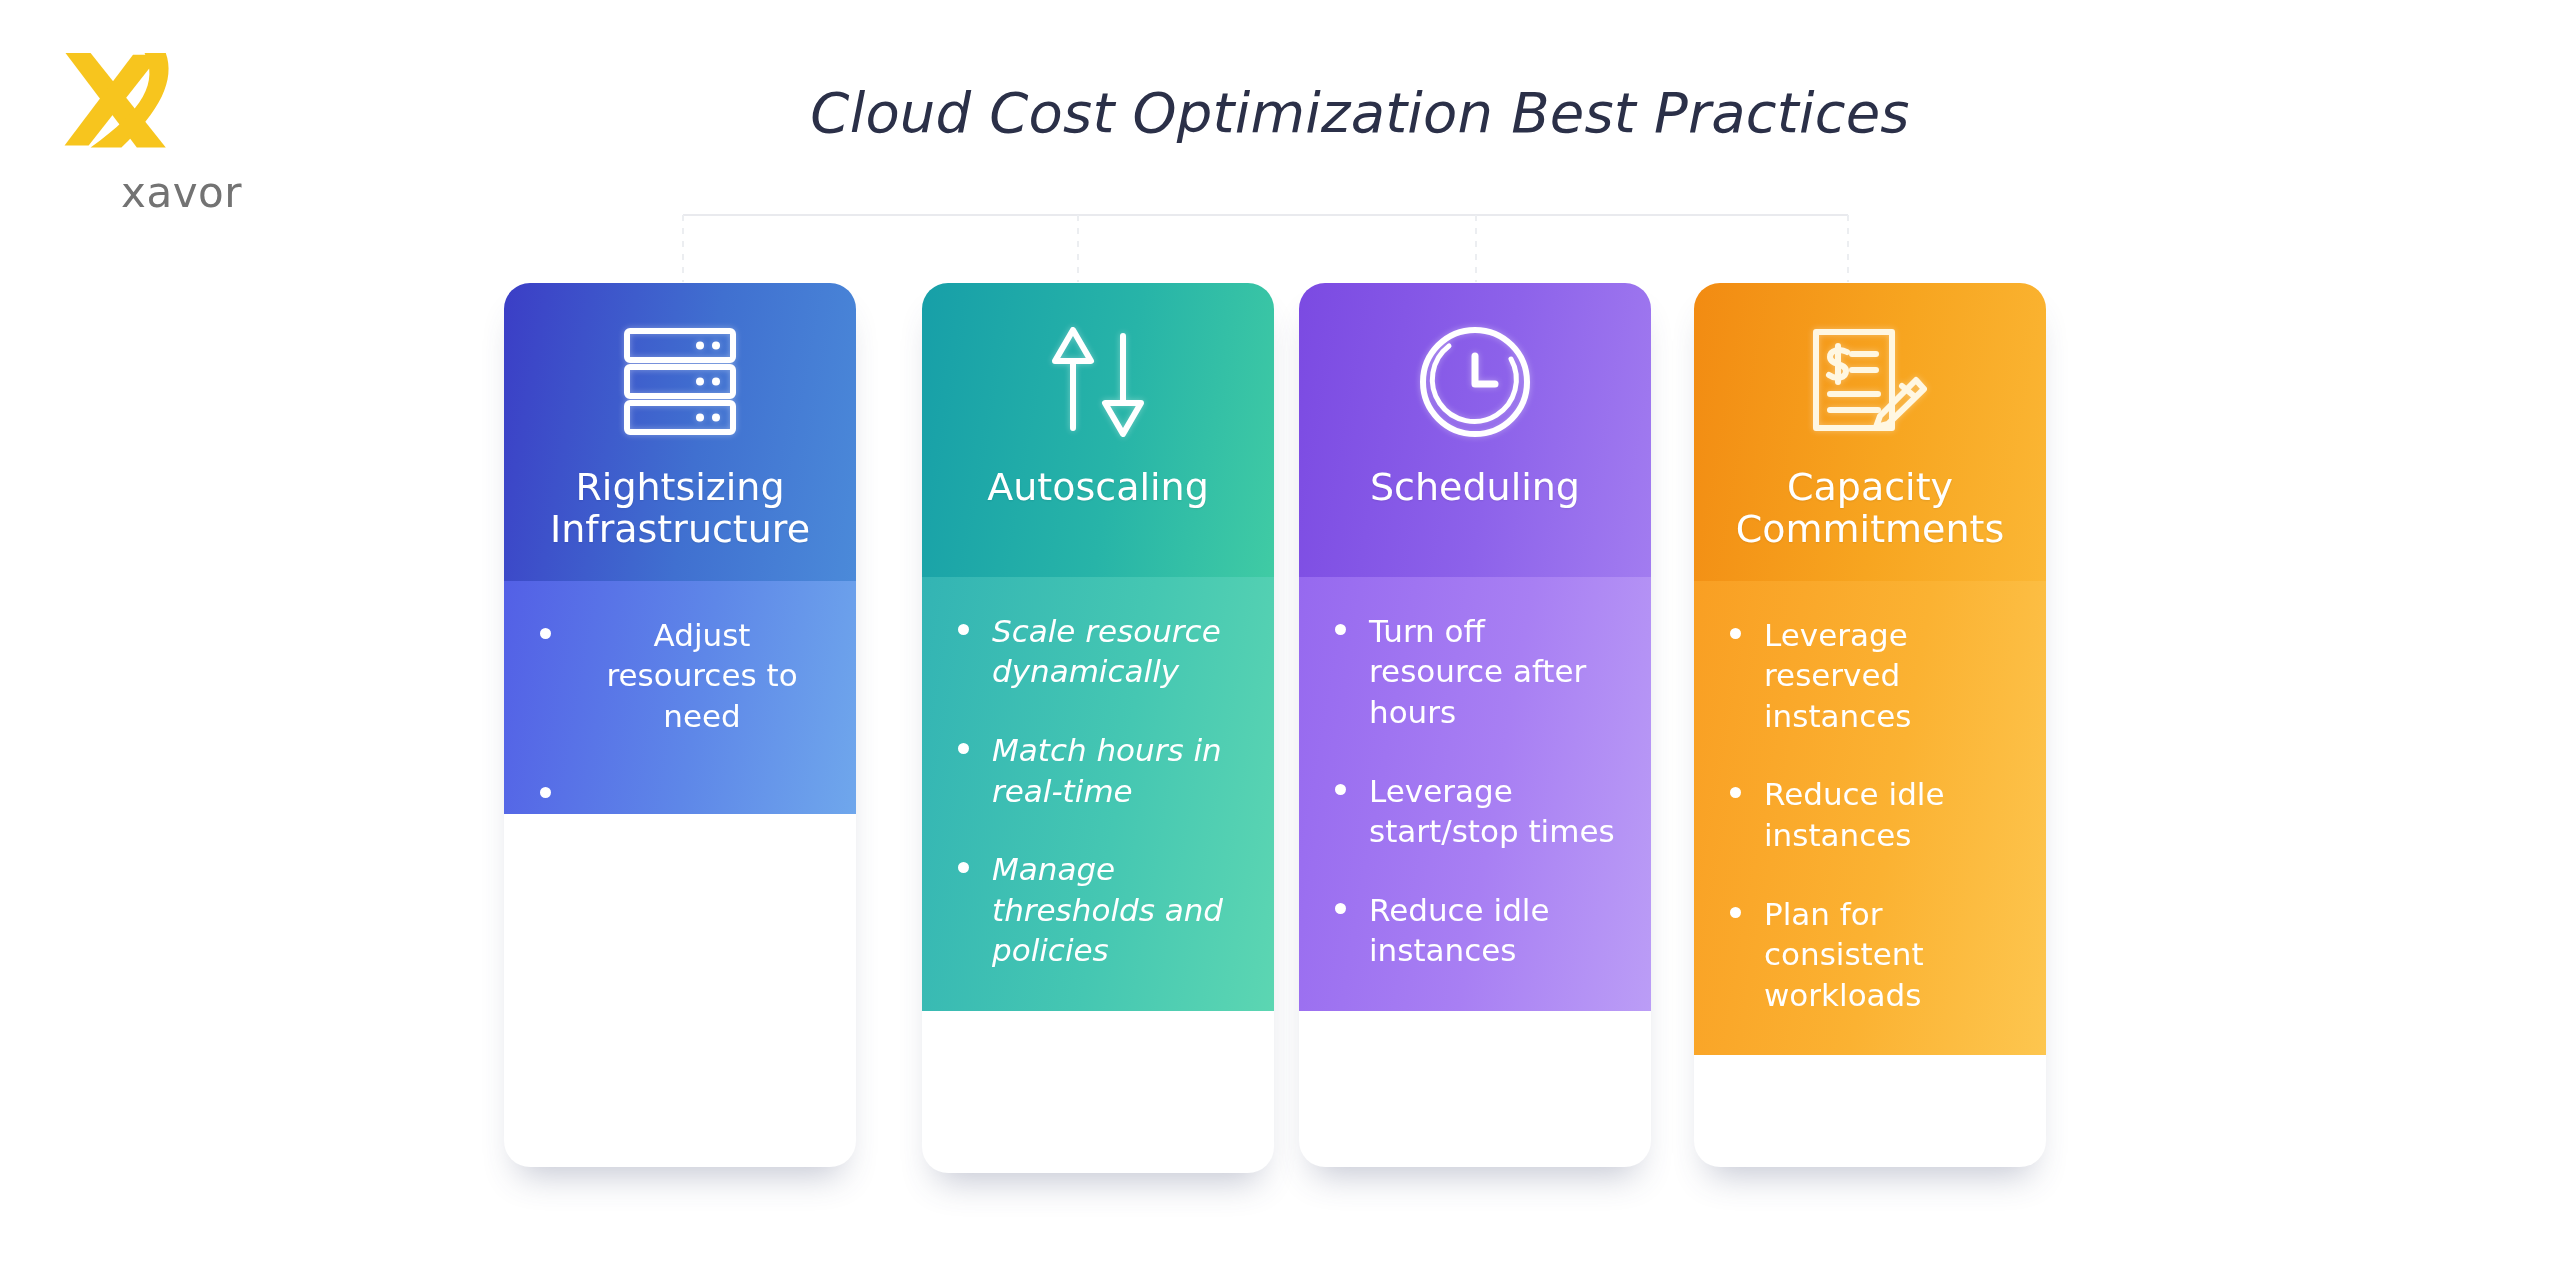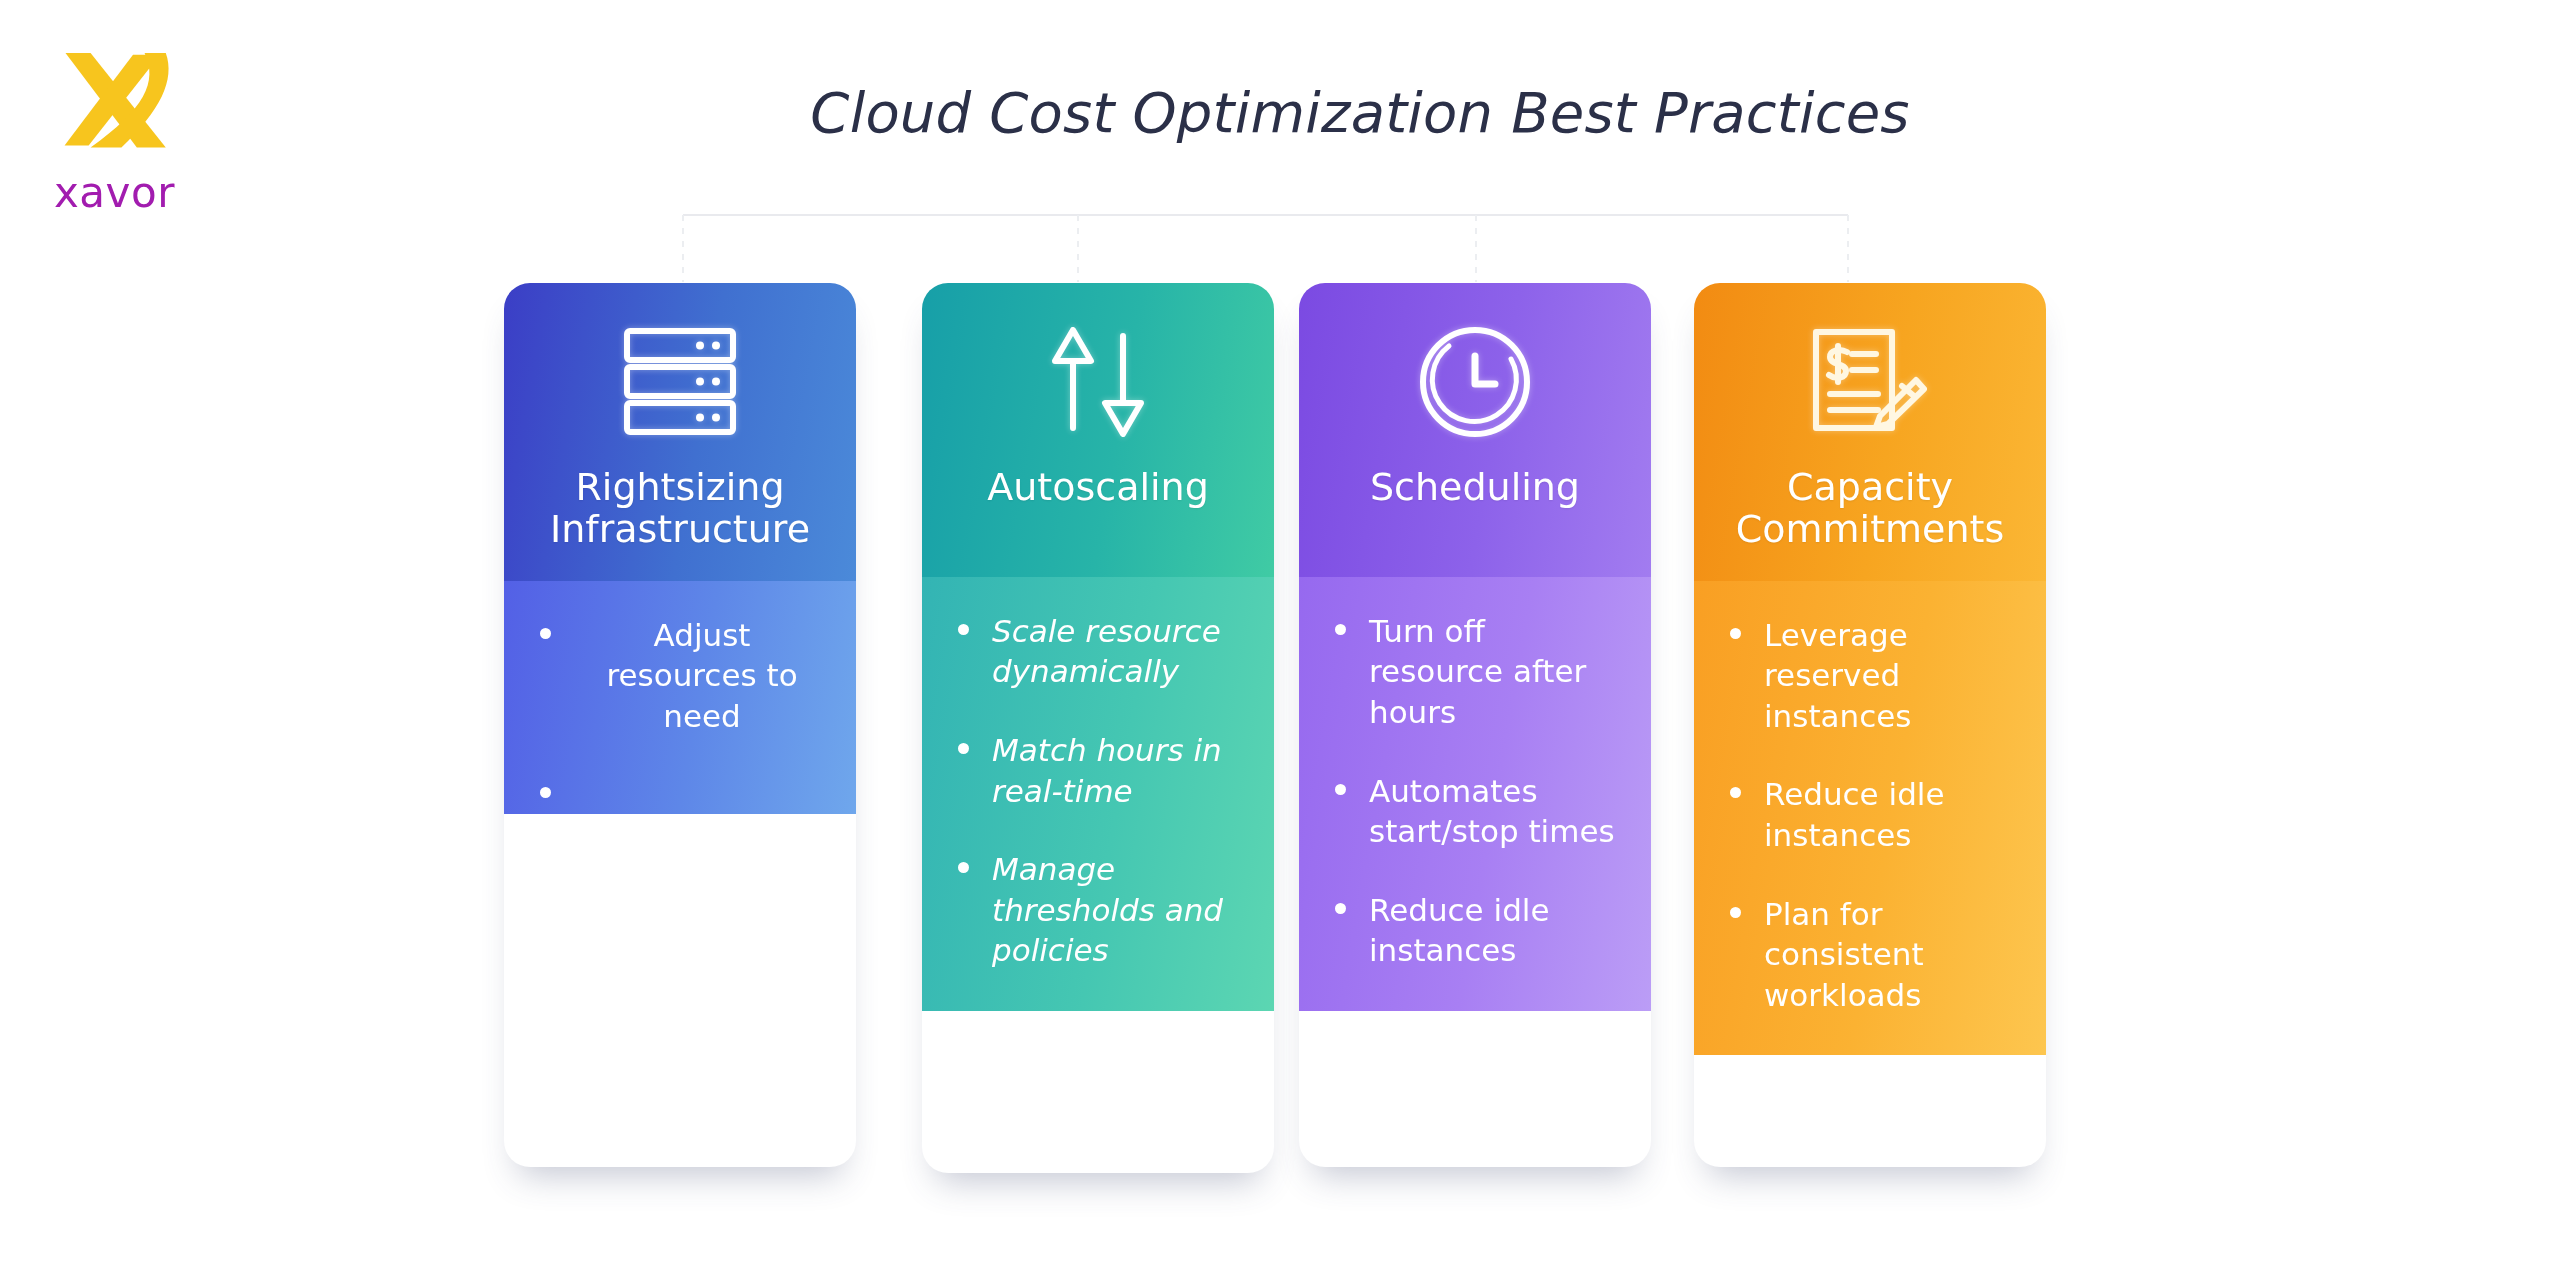--- a/index.html
+++ b/index.html
@@ -8,23 +8,24 @@
     background:#ffffff;
     font-family:"Liberation Sans", sans-serif;
     overflow:hidden;
   }
   .stage { position:relative; width:2560px; height:1280px; background:#fff; }
 
   
   .logo { position:absolute; left:52px; top:40px; width:190px; height:180px; }
   .logo-mark { width:135px; height:128px; display:block; }
   .logo-word {
-    font-size:42px; letter-spacing:0.5px; color:#a21caf; font-weight:400;
+    font-size:42px; letter-spacing:0.5px; color:#737373; font-weight:400;
     margin-top:4px; margin-left:2px; line-height:1;
     font-family:"DejaVu Sans", sans-serif;
+    text-align:right;
   }
 
   
   .title {
     position:absolute; left:0; top:80px; width:2560px;
     text-align:center; color:#2b3048;
     font-size:56px; font-weight:400; letter-spacing:0.2px;
     font-family:"DejaVu Sans", sans-serif;
     padding-left:160px;
     font-style:italic;
@@ -184,21 +185,21 @@
               <path d="M94 35 A42 42 0 1 1 32 22" stroke-width="5"></path>
               <path d="M58 32 L58 60 L78 60" stroke-width="7" stroke-linejoin="round"></path>
             </g>
           </svg>
         </div>
         <div class="card-title">Scheduling</div>
       </div>
       <div class="card-body">
         <ul class="bullets">
           <li><span class="dot"></span><span>Turn off resource after hours</span></li>
-          <li><span class="dot"></span><span>Automates start/stop times</span></li>
+          <li><span class="dot"></span><span>Leverage start/stop times</span></li>
           <li><span class="dot"></span><span>Reduce idle instances</span></li>
         </ul>
       </div>
     </div>
 
     <div class="card" id="card-3">
       <div class="card-top">
         <div class="card-icon">
           <svg width="124" height="116" viewBox="0 0 124 116">
             <g fill="none" stroke="#fff7e2" stroke-width="6" stroke-linejoin="round" stroke-linecap="round">

